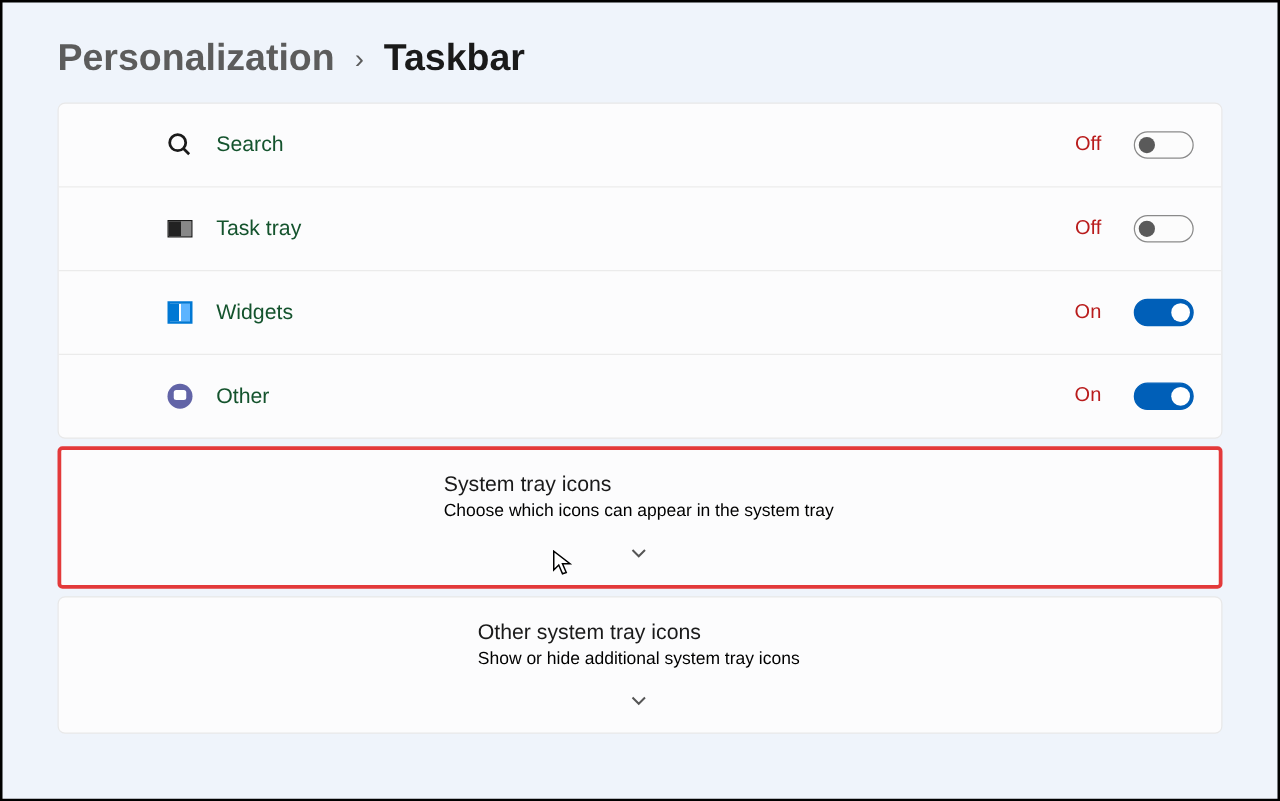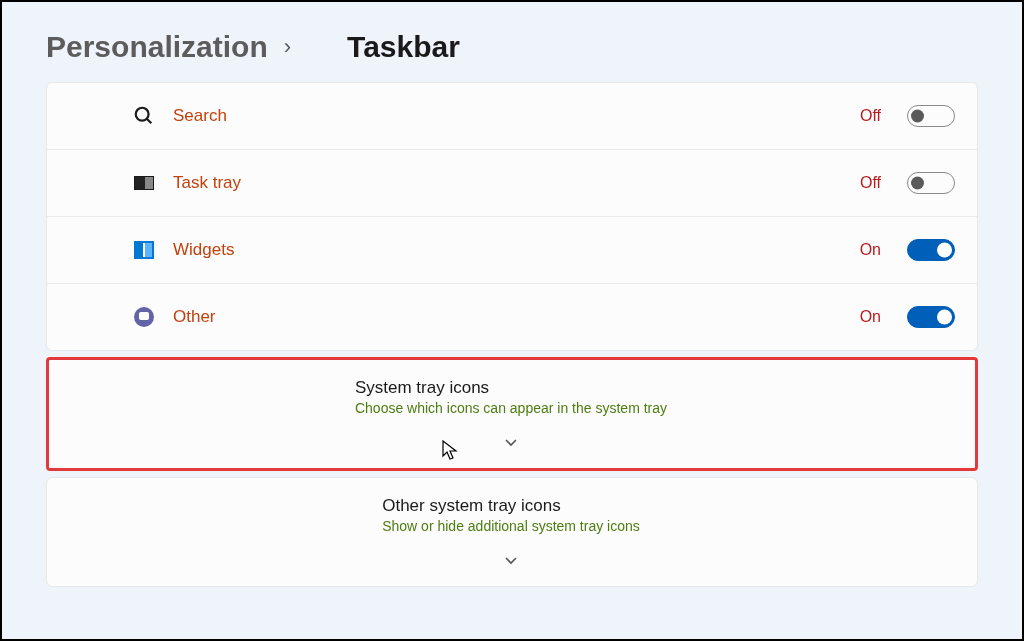--- a/index.html
+++ b/index.html
@@ -26,21 +26,20 @@
       color: #5c5c5c;
     }
     .breadcrumb-sep {
       font-size: 22px;
       color: #5c5c5c;
     }
     .breadcrumb-current {
       font-size: 30px;
       font-weight: 600;
       color: #1a1a1a;
-      margin-left: 40px;
     }
     .panel {
       background: #fcfcfd;
       border-radius: 6px;
       border: 1px solid #e8e8e8;
       margin-bottom: 6px;
     }
     .toggle-row {
       display: flex;
       align-items: center;
@@ -52,21 +51,21 @@
     .row-icon {
       width: 22px;
       height: 22px;
       display: flex;
       align-items: center;
       justify-content: center;
       flex-shrink: 0;
     }
     .row-label {
       font-size: 17px;
-      color: #c2410c;
+      color: #14532d;
       flex: 1;
     }
     .toggle-state {
       font-size: 16px;
       color: #b91c1c;
       margin-right: 8px;
     }
     .toggle-switch {
       width: 48px;
       height: 22px;
@@ -114,21 +113,21 @@
       flex-direction: column;
     }
     .expand-row .titles { flex: 1; }
     .expand-row .row-title {
       font-size: 17px;
       color: #1a1a1a;
       margin-bottom: 2px;
     }
     .expand-row .row-sub {
       font-size: 14px;
-      color: #4d7c0f;
+      color: #000000;
       text-align: center;
     }
     .chevron {
       width: 16px;
       height: 16px;
       flex-shrink: 0;
     }
     .highlighted {
       border: 3px solid #e3393a;
       border-radius: 4px;

